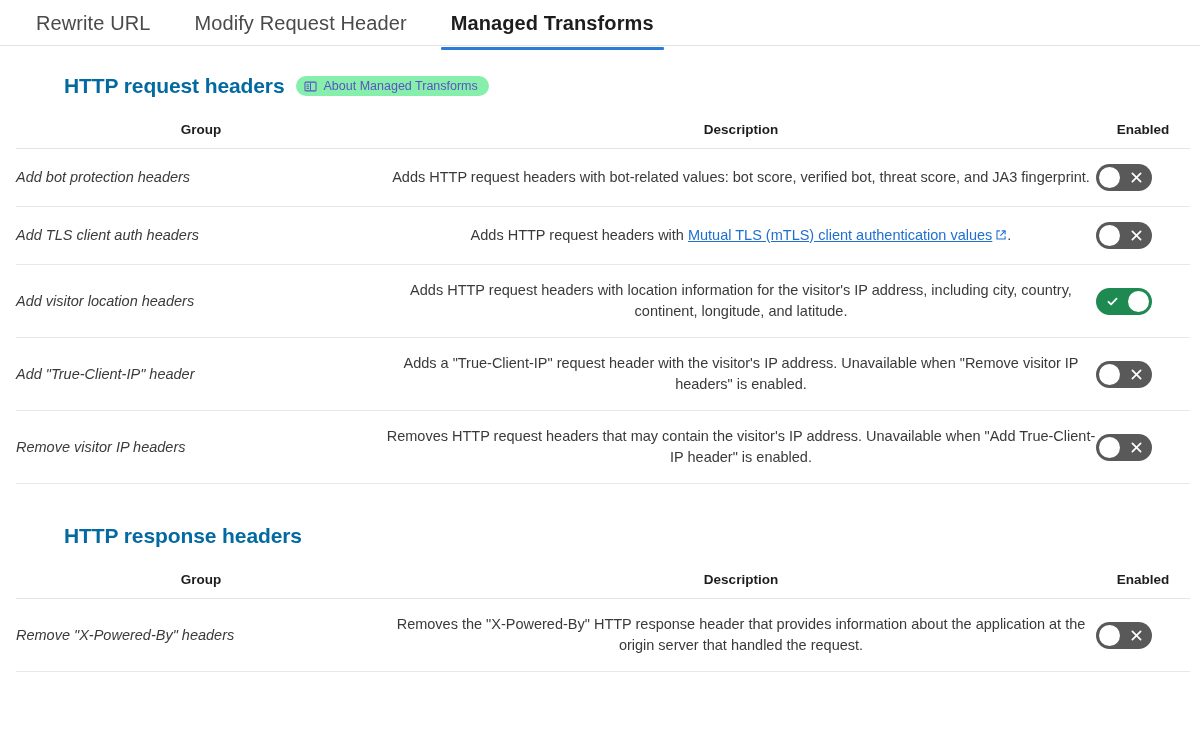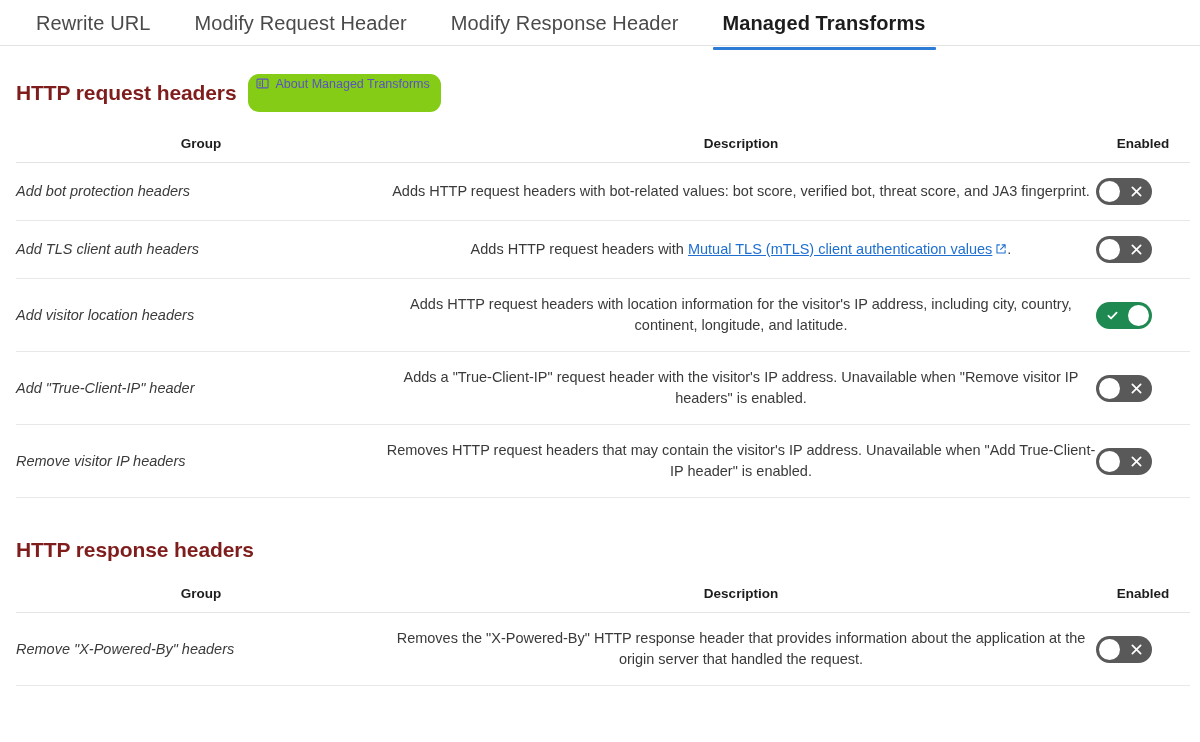--- a/index.html
+++ b/index.html
@@ -55,31 +55,32 @@
     padding: 0 16px;
   }
   .section-head {
     display: flex;
     align-items: center;
     gap: 11px;
   }
   .section-title {
     font-size: 21px;
     font-weight: 700;
-    color: #7f1d1d;
+    color: #0369a1;
     letter-spacing: -0.1px;
+    margin-left: 48px;
   }
   .about-badge {
     display: inline-flex;
-    align-items: flex-start;
+    align-items: flex-end;
     gap: 7px;
-    background: #84cc16;
+    background: #86efac;
     color: #5b53c4;
     border-radius: 11px;
-    padding: 3px 11px 21px 8px;
+    padding: 3px 11px 3px 8px;
     font-size: 12.5px;
     cursor: pointer;
     white-space: nowrap;
   }
   .about-badge svg { display: block; }
 
   
   table.mt {
     width: 1174px;
     border-collapse: collapse;
@@ -165,21 +166,20 @@
   .gap-28 { height: 28px; }
   .gap-40 { height: 40px; }
   .gap-14 { height: 14px; }
 </style>
 </head>
 <body>
 
 <div class="tabs">
   <div class="tab">Rewrite URL</div>
   <div class="tab">Modify Request Header</div>
-  <div class="tab">Modify Response Header</div>
   <div class="tab active">Managed Transforms</div>
 </div>
 
 <div class="gap-28"></div>
 
 <div class="section">
 
   <div class="section-head">
     <div class="section-title">HTTP request headers</div>
     <div class="about-badge">

